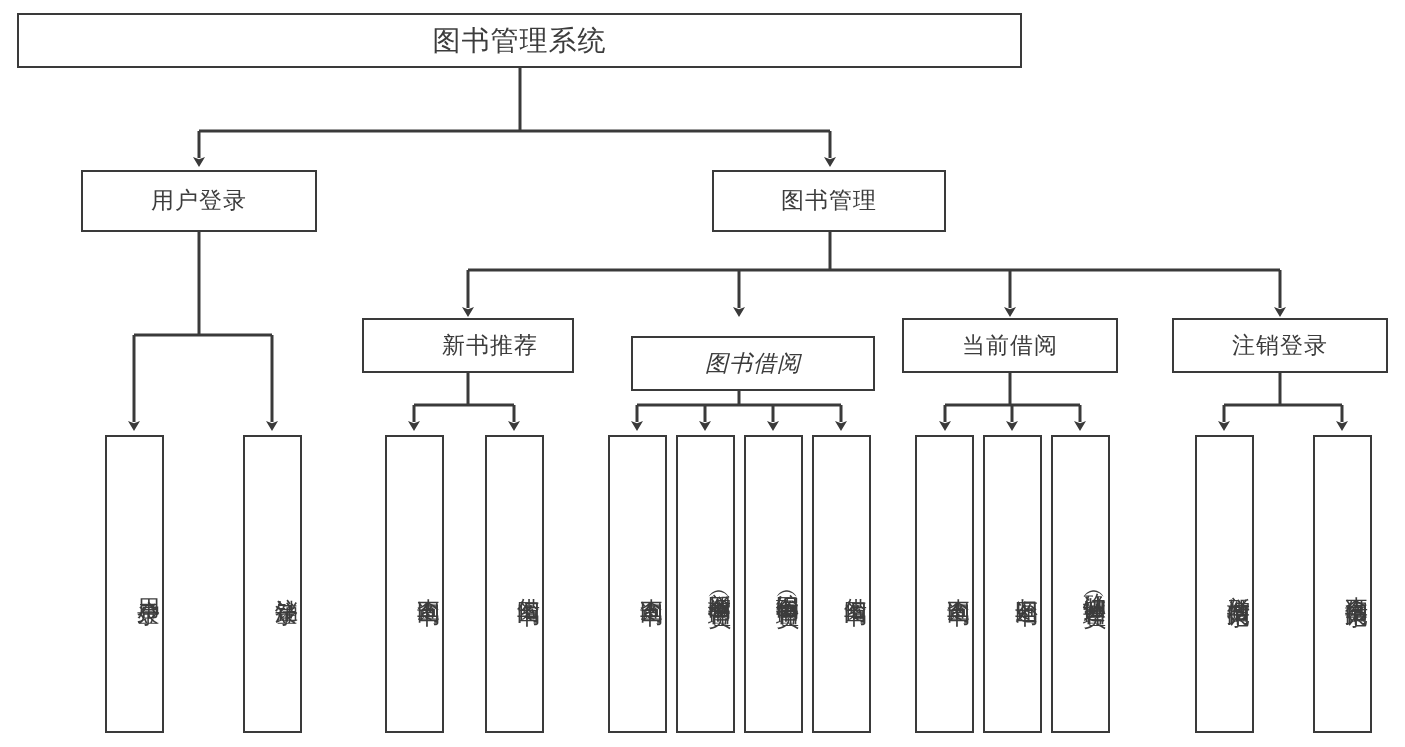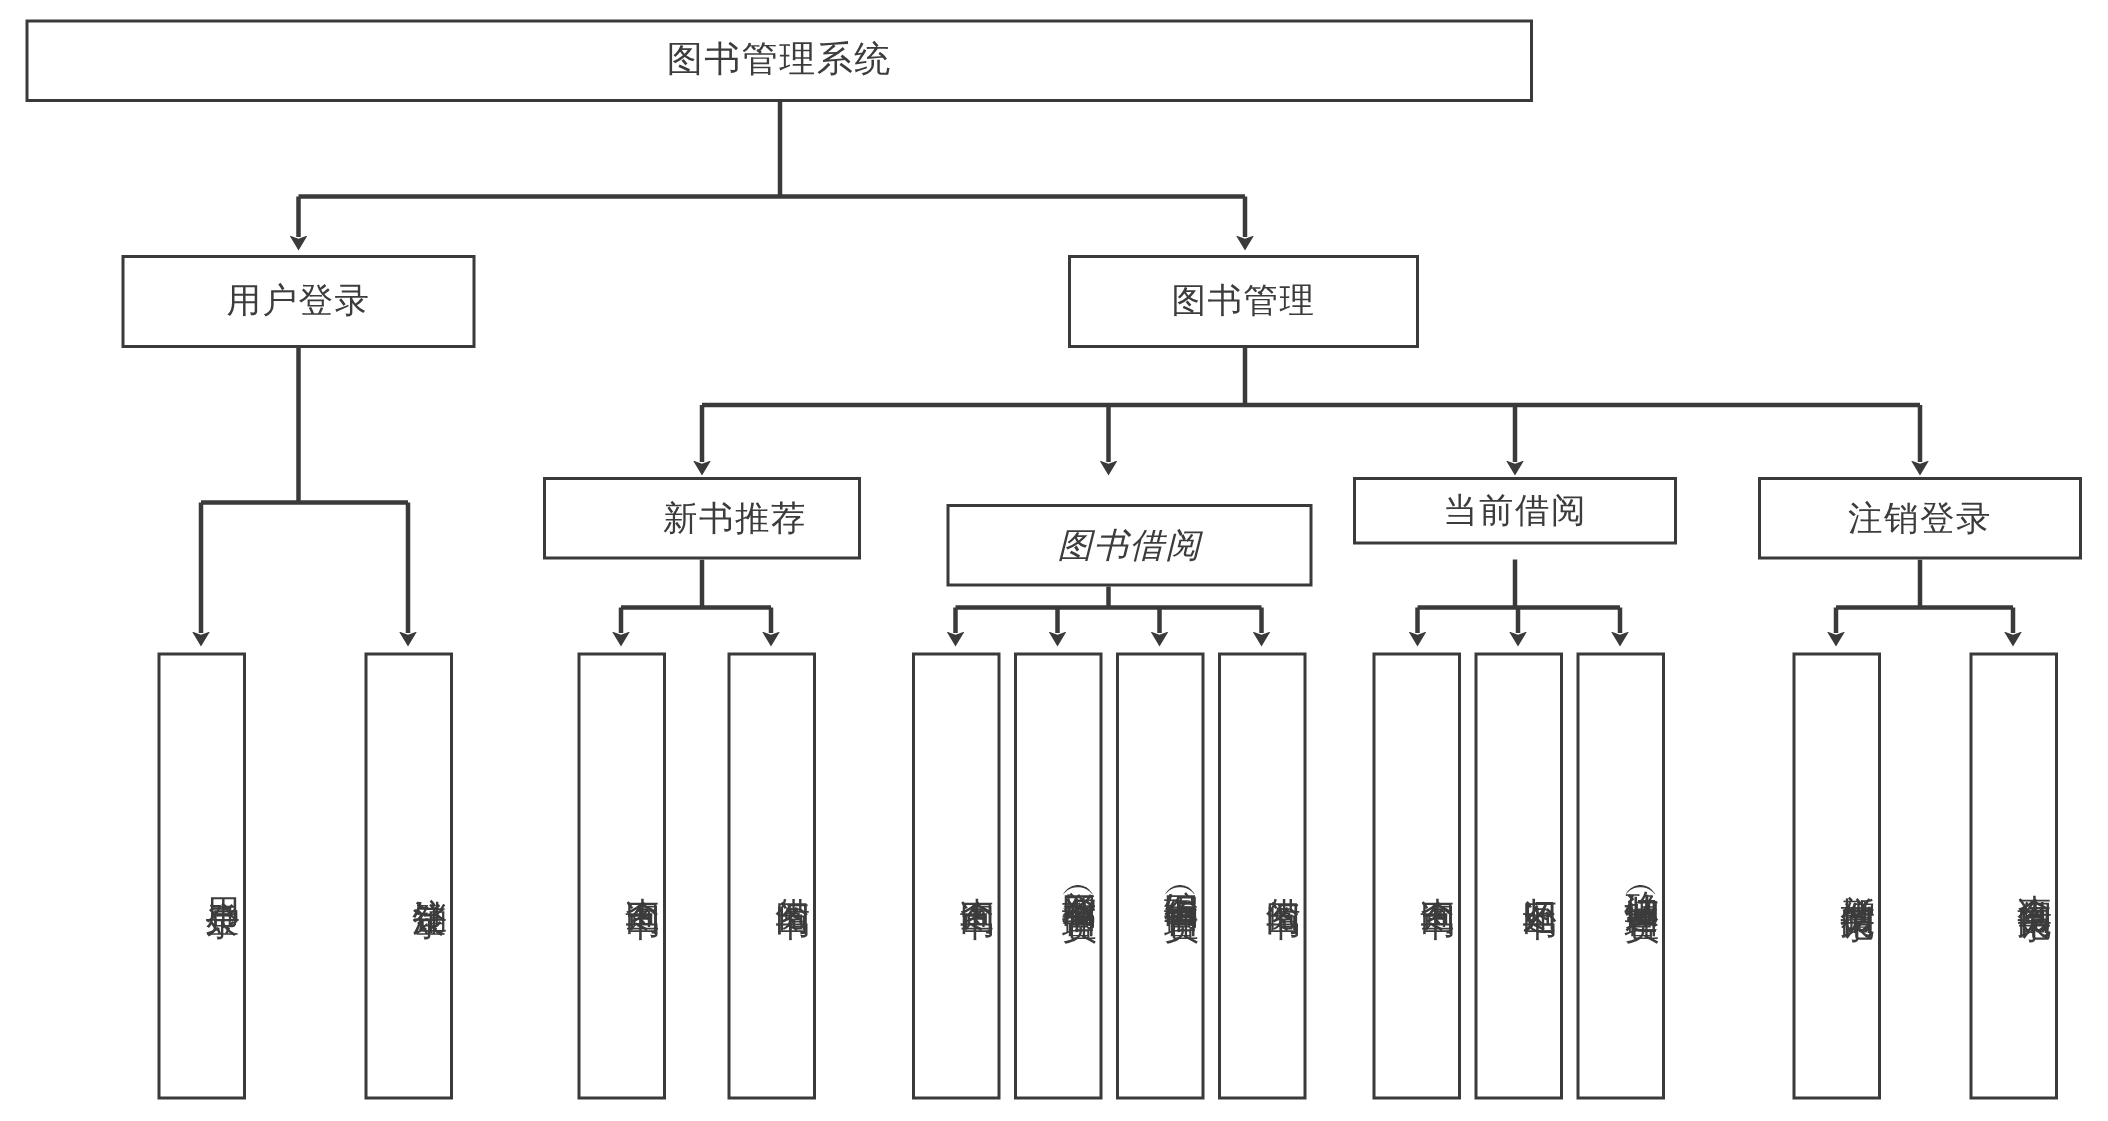--- a/index.html
+++ b/index.html
@@ -36,21 +36,21 @@
     color: #3c3c3c;
     z-index: 2;
   }
   .node.horiz {
     font-size: 23px;
     line-height: 1.2;
     letter-spacing: 1px;
     white-space: nowrap;
   }
   .node.root {
-    font-size: 24px;
+    font-size: 28px;
   }
   .node.vert {
     writing-mode: vertical-rl;
     text-orientation: upright;
     font-size: 23px;
     line-height: 1.18;
     letter-spacing: 2px;
     padding: 6px 0;
     align-items: flex-start;
     justify-content: center;
@@ -140,21 +140,21 @@
   </div>
 
   <div class="node horiz" style="left:362px; top:318px; width:212px; height:55px;padding-left:44px;">
     <span>新书推荐</span>
   </div>
 
   <div class="node horiz" style="left:631px; top:336px; width:244px; height:55px;font-style:italic;">
     <span>图书借阅</span>
   </div>
 
-  <div class="node horiz" style="left:902px; top:318px; width:216px; height:45px;">
+  <div class="node horiz" style="left:902px; top:318px; width:216px; height:55px;">
     <span>当前借阅</span>
   </div>
 
   <div class="node horiz" style="left:1172px; top:318px; width:216px; height:55px;">
     <span>注销登录</span>
   </div>
 
   <div class="node vert" style="left:105px; top:435px; width:59px; height:298px;">
     <span class="vlabel">用户登录</span>
   </div>

